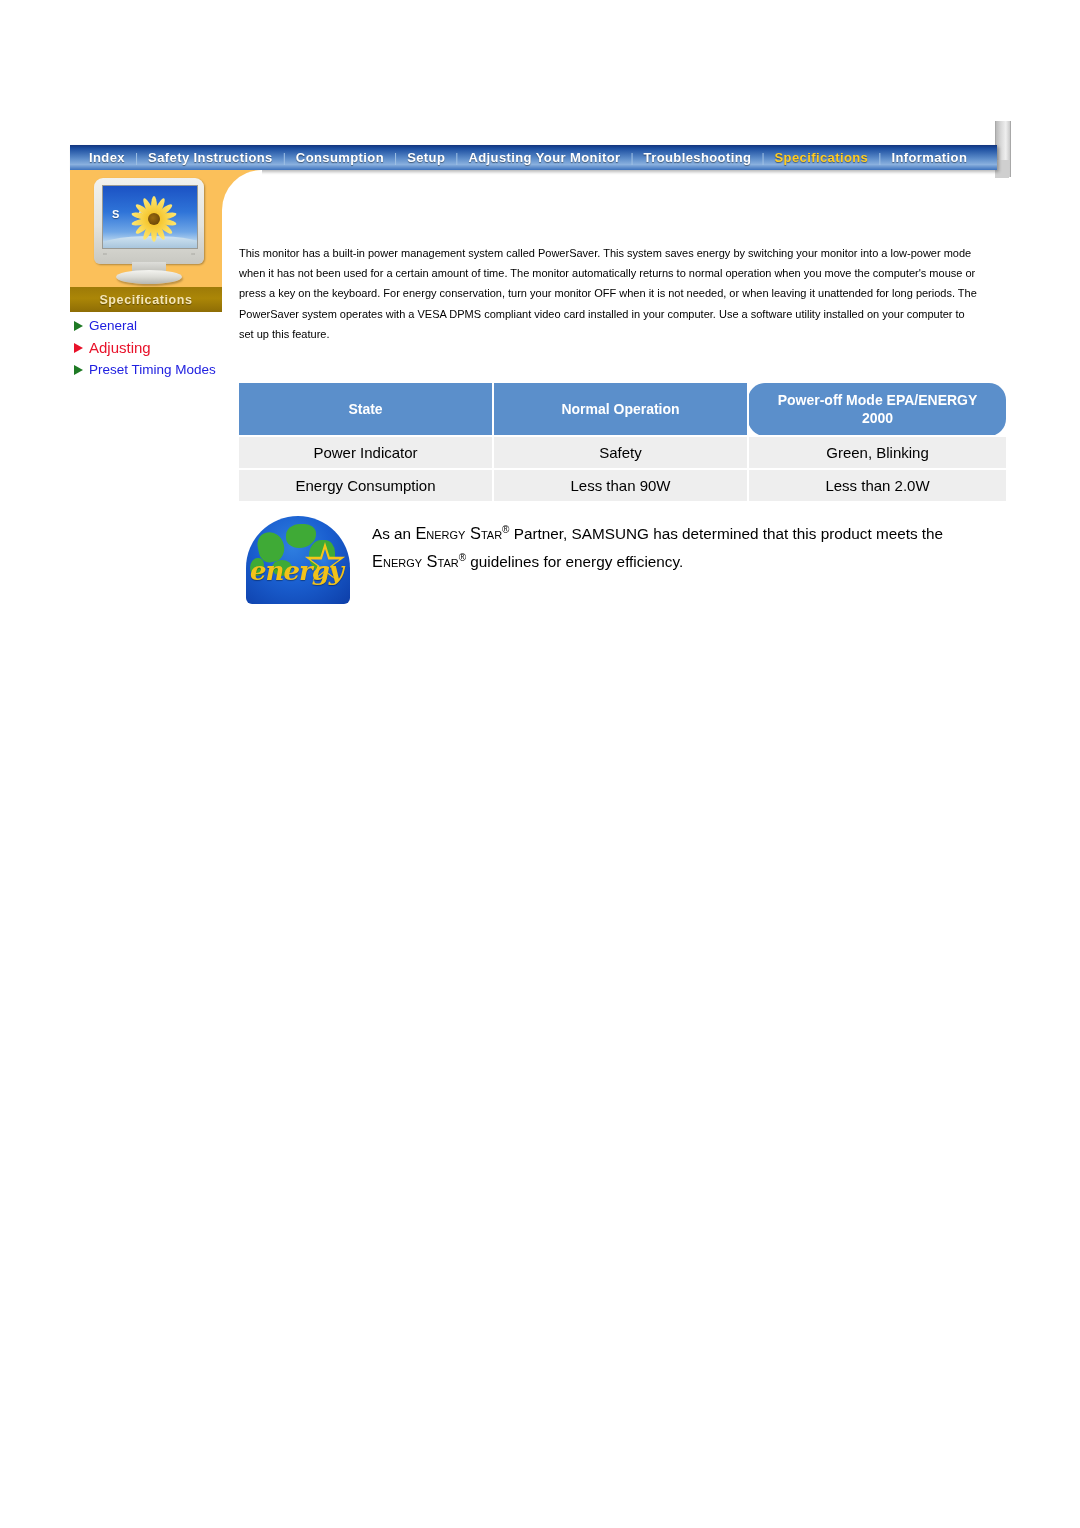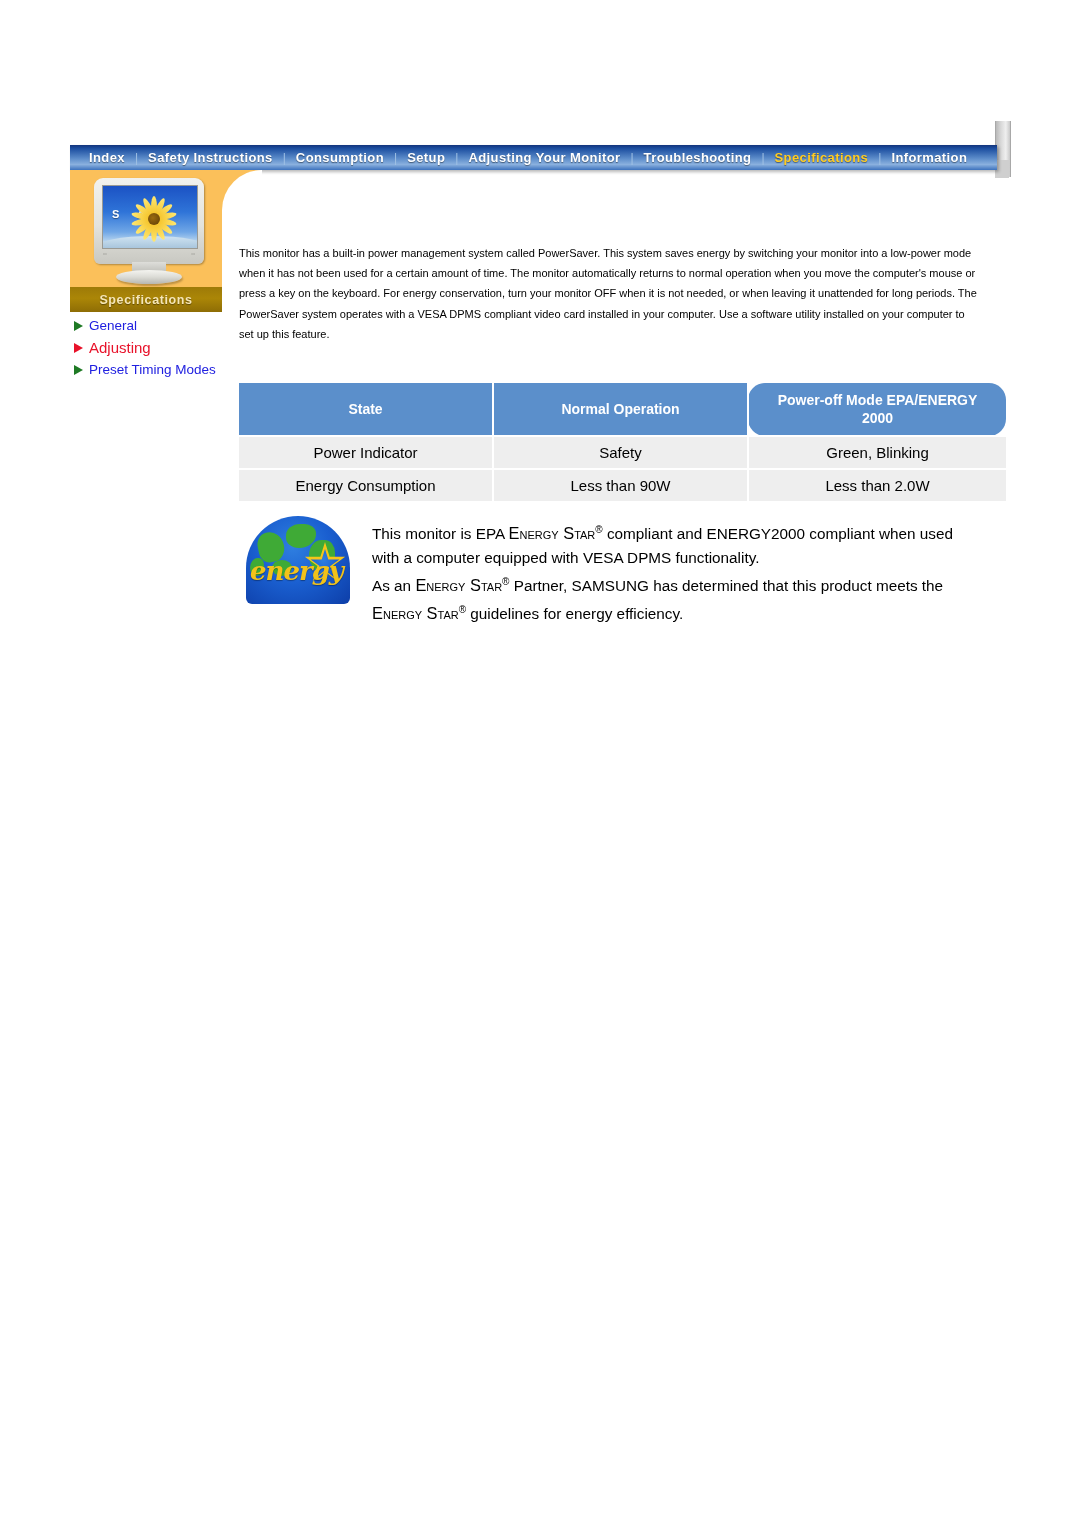--- a/index.html
+++ b/index.html
@@ -488,16 +488,15 @@
       <div class="land" id="land2"></div>
       <div class="land" id="land3"></div>
       <div class="land" id="land4"></div>
       <div class="land" id="land5"></div>
     </div>
     <div id="energy-star-shape"></div>
     <div id="energy-star-hole"></div>
     <div id="energy-word">energy</div>
   </div>
   <div id="energy-text">
-    <div id="energy-p1">This monitor is EPA <span class="sc">Energy Star</span><span class="reg">®</span> compliant and ENERGY2000 compliant when used with a computer equipped with VESA DPMS functionality.</div>
     <div id="energy-p2">As an <span class="sc">Energy Star</span><span class="reg">®</span> Partner, SAMSUNG has determined that this product meets the <span class="sc">Energy Star</span><span class="reg">®</span> guidelines for energy efficiency.</div>
   </div>
 </div>
 
 </body></html>

